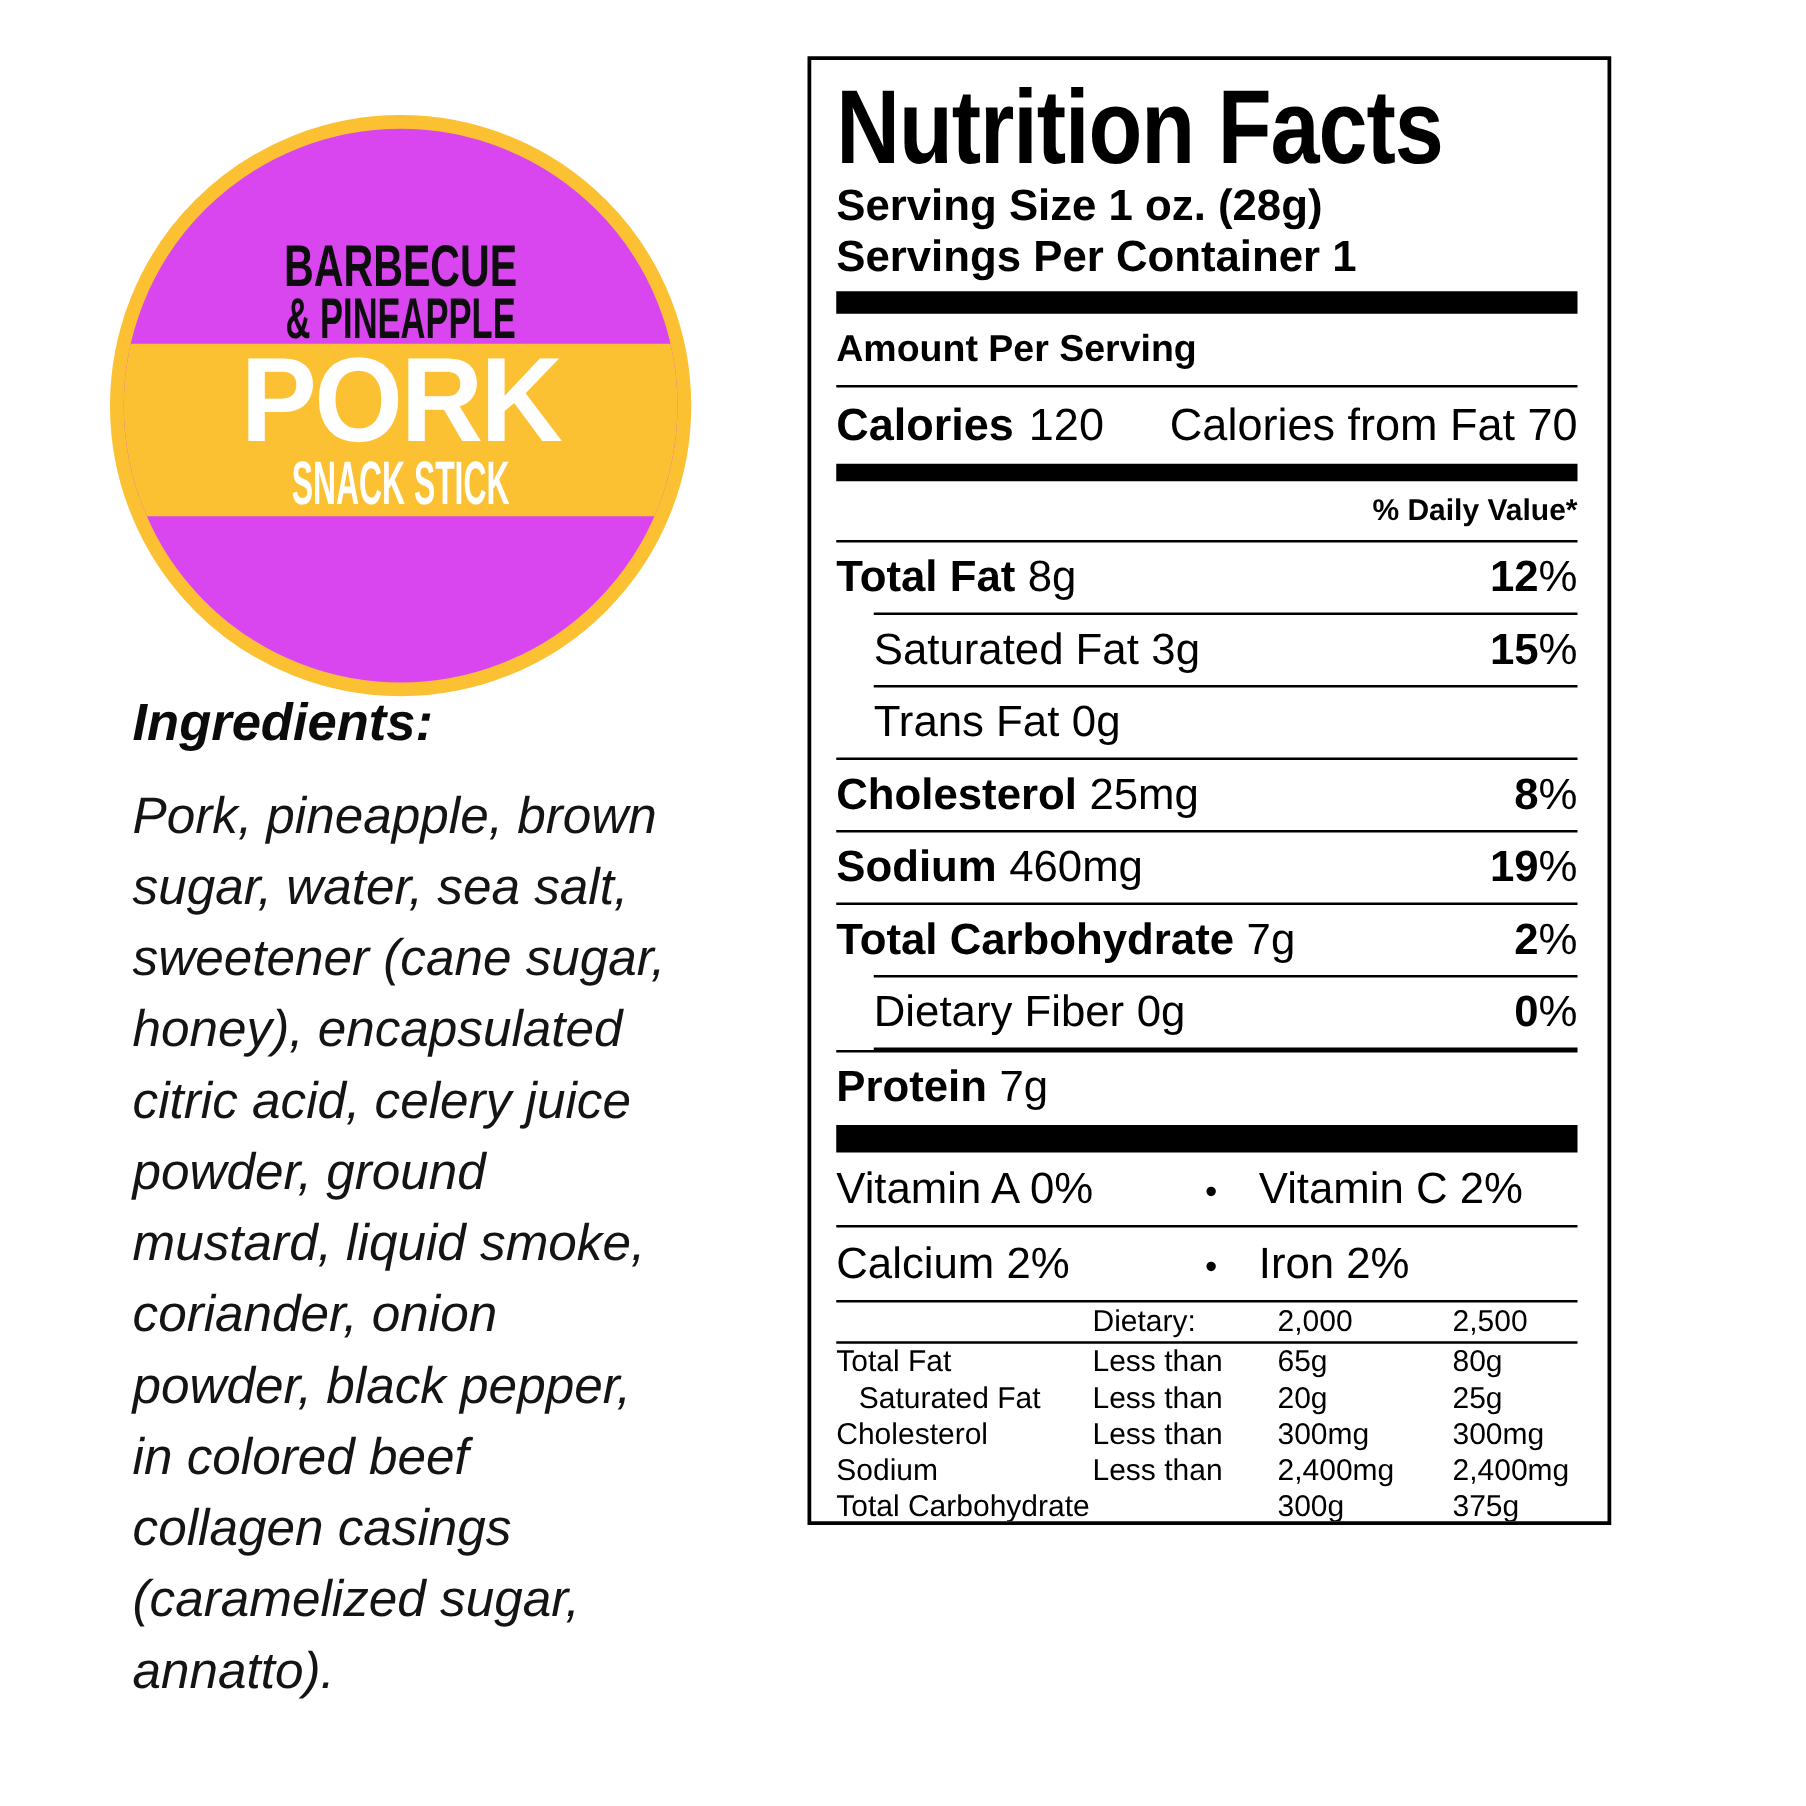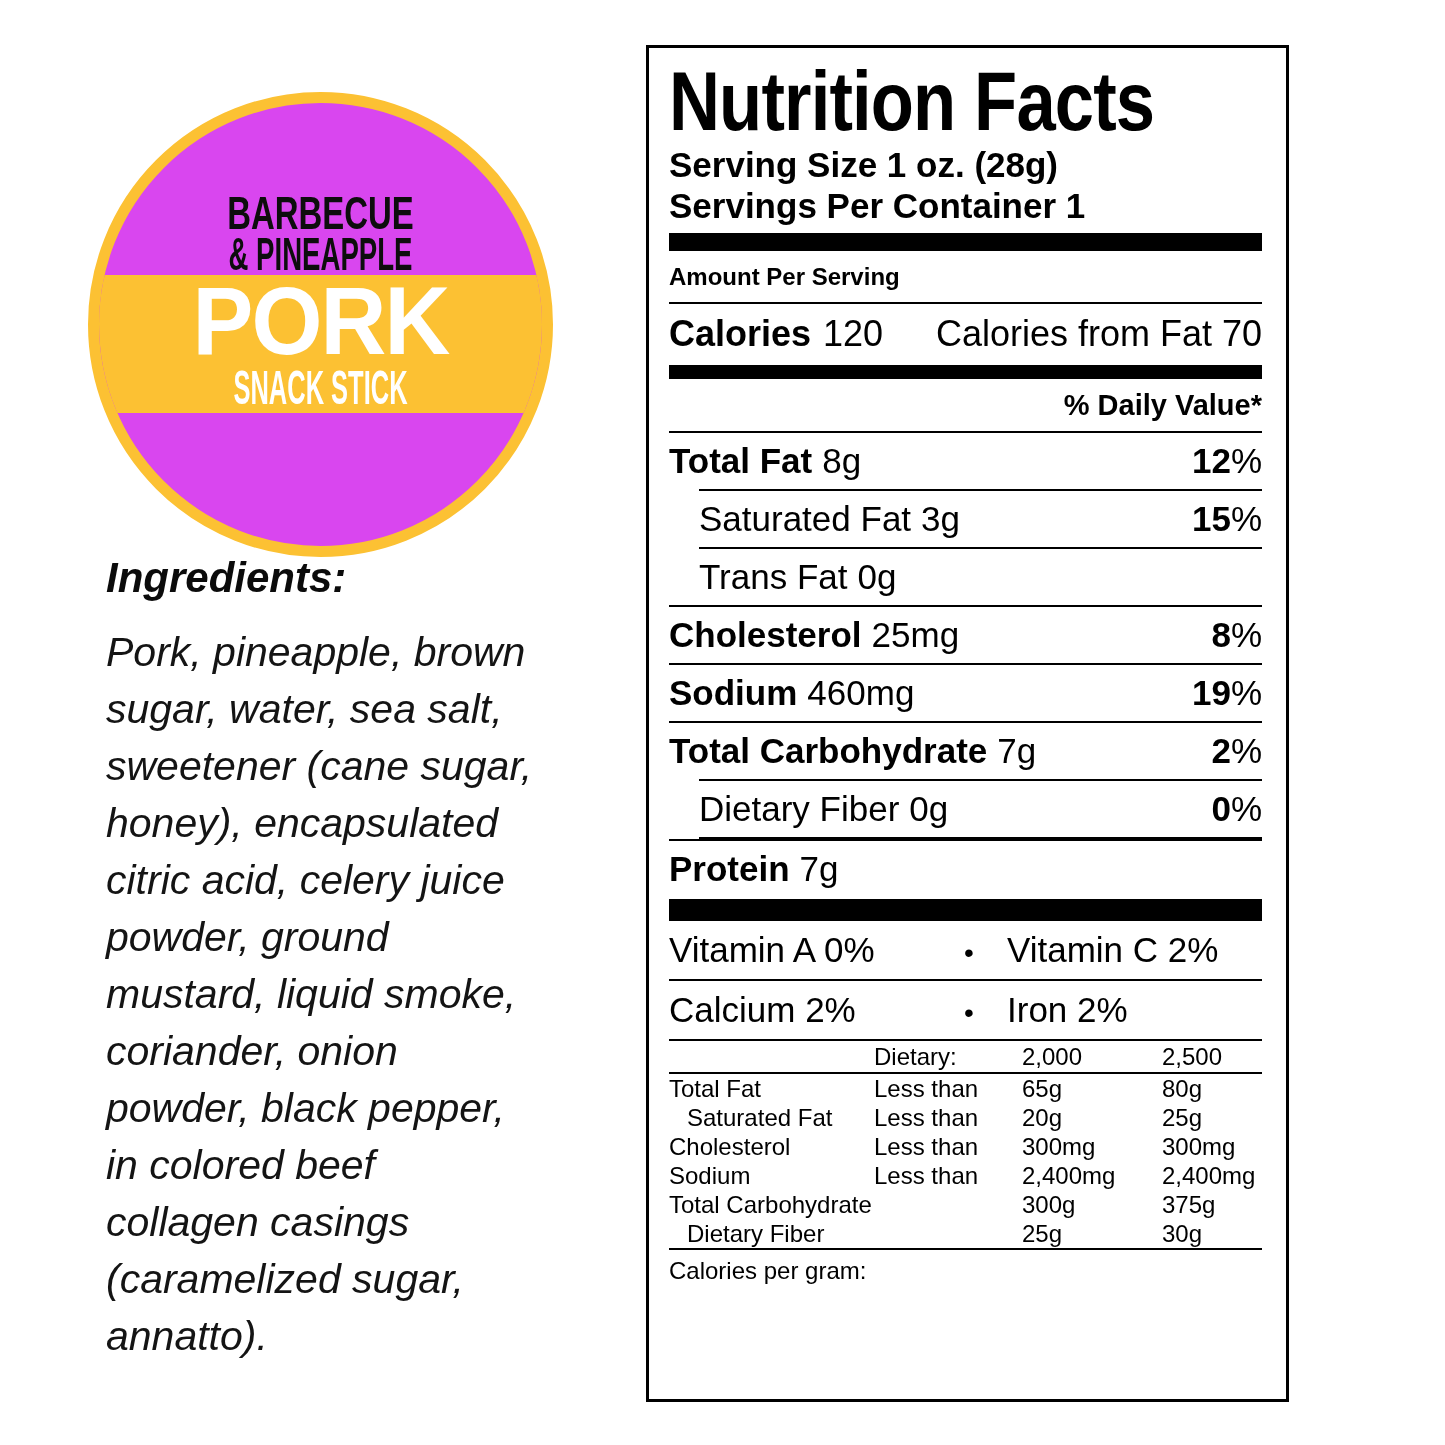--- a/index.html
+++ b/index.html
@@ -20,34 +20,34 @@
   .l2{top:128px;font-size:46px;transform:scaleX(.60);color:#0d0d0d;}
   .l3{top:170px;font-size:96px;letter-spacing:-2px;transform:scaleX(.95);color:#ffffff;}
   .l4{top:260px;font-size:49px;transform:scaleX(.52);color:#ffffff;}
 
   
   .ingredients{position:absolute;left:106px;top:552px;width:480px;font-style:italic;}
   .ing-h{font-size:42px;font-weight:700;line-height:52px;margin-bottom:16px;color:#0b0b0b;}
   .ing-b{font-size:41px;line-height:57px;white-space:pre-line;color:#141414;margin-top:20px;}
 
   
-  .panel{position:absolute;left:646px;top:45px;width:643px;height:1357px;
+  .panel{position:absolute;left:646px;top:45px;width:643px;height:1175px;
          border:3px solid #000;background:#fff;padding:0 24px 0 20px;overflow:hidden;}
   .nf-title{font-size:84px;font-weight:700;line-height:86px;margin-top:10px;
             transform:scaleX(.84);transform-origin:left center;white-space:nowrap;letter-spacing:-1px;}
   .ss{font-size:35px;line-height:41px;white-space:nowrap;font-weight:bold;}
   .bar{background:#000;}
   .b1{height:18px;margin-top:7px;}
   .b2{height:14px;}
   .b3{height:22px;margin-top:2px;}
-  .aps{font-size:24px;font-weight:700;margin-top:12px;padding-bottom:11px;border-bottom:2px solid #000;}
+  .aps{font-size:30px;font-weight:700;margin-top:12px;padding-bottom:11px;border-bottom:2px solid #000;}
   .calrow{display:flex;align-items:baseline;font-size:36px;padding:9px 0 10px;}
   .calrow .amount{margin-left:12px;}
   .fromfat{margin-left:auto;}
-  .dvh{font-size:29px;font-weight:700;text-align:right;padding:10px 0 9px;}
+  .dvh{font-size:24px;font-weight:700;text-align:right;padding:10px 0 9px;}
   .hr{border-top:2px solid #000;}
   .hr.ind{margin-left:30px;}
   .nrow{display:flex;align-items:baseline;font-size:35px;padding:8px 0;}
   .nrow .nm{font-weight:700;}
   .nrow.sub{padding-left:30px;}
   .nrow.sub .nm{font-weight:400;}
   .amount{margin-left:10px;}
   .dv{margin-left:auto;font-weight:700;}
   .dv .pct{font-weight:400;}
   .b{font-weight:700;}

